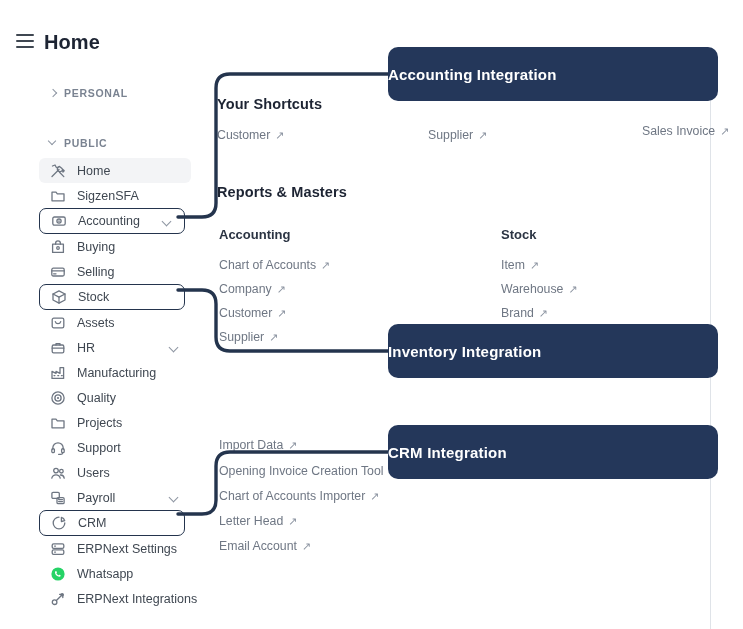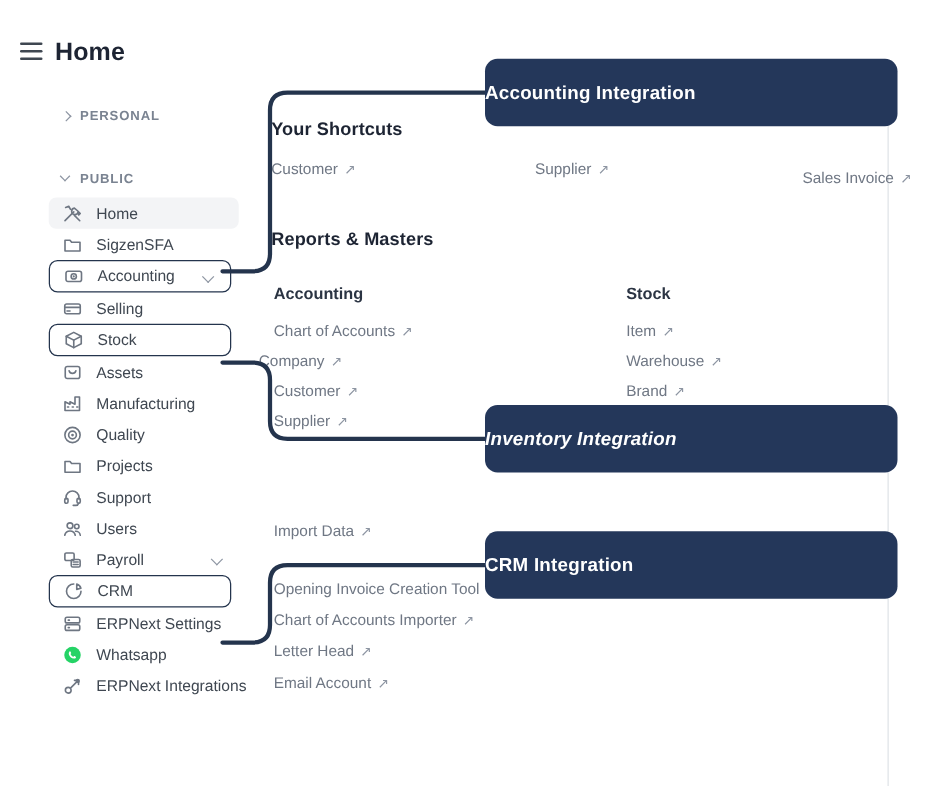--- a/index.html
+++ b/index.html
@@ -161,20 +161,30 @@
               <circle fill="none" stroke="currentColor" stroke-width="1.3" stroke-linecap="round" stroke-linejoin="round" cx="8" cy="8.1" r="2.1"></circle>
               <circle cx="8" cy="8.1" r=".85" fill="currentColor"></circle>
             </svg>
           </span>
           <span class="lbl">Accounting</span>
           <span class="caret"></span>
         </div>
         <div class="sb-item">
           <span class="ico">
             <svg width="16" height="16" viewBox="0 0 16 16">
+              <path fill="none" stroke="currentColor" stroke-width="1.3" stroke-linecap="round" stroke-linejoin="round" d="M2.6 5.2 h10.8 v8.2 H2.6z"></path>
+              <path fill="none" stroke="currentColor" stroke-width="1.3" stroke-linecap="round" stroke-linejoin="round" d="M5.6 5.2 V4.2 a2.4 2.4 0 0 1 4.8 0 v1"></path>
+              <circle fill="none" stroke="currentColor" stroke-width="1.3" stroke-linecap="round" stroke-linejoin="round" cx="8" cy="9" r="1.3"></circle>
+            </svg>
+          </span>
+          <span class="lbl">Buying</span>
+        </div>
+        <div class="sb-item">
+          <span class="ico">
+            <svg width="16" height="16" viewBox="0 0 16 16">
               <rect fill="none" stroke="currentColor" stroke-width="1.3" stroke-linecap="round" stroke-linejoin="round" x="1.8" y="4.2" width="12.4" height="7.8" rx="1.5"></rect>
               <path fill="none" stroke="currentColor" stroke-width="1.3" stroke-linecap="round" stroke-linejoin="round" d="M1.8 6.9 h12.4"></path>
               <path fill="none" stroke="currentColor" stroke-width="1.3" stroke-linecap="round" stroke-linejoin="round" d="M3.6 9.8 h2.4"></path>
             </svg>
           </span>
           <span class="lbl">Selling</span>
         </div>
         <div class="sb-item outlined">
           <span class="ico">
             <svg width="16" height="16" viewBox="0 0 16 16">
@@ -186,20 +196,31 @@
           <span class="lbl">Stock</span>
         </div>
         <div class="sb-item">
           <span class="ico">
             <svg width="16" height="16" viewBox="0 0 16 16">
               <rect fill="none" stroke="currentColor" stroke-width="1.3" stroke-linecap="round" stroke-linejoin="round" x="2.2" y="3.2" width="11.6" height="9.6" rx="1.6"></rect>
               <path fill="none" stroke="currentColor" stroke-width="1.3" stroke-linecap="round" stroke-linejoin="round" d="M5.3 6.6 a2.8 2.8 0 0 0 5.4 0"></path>
             </svg>
           </span>
           <span class="lbl">Assets</span>
+        </div>
+        <div class="sb-item">
+          <span class="ico">
+            <svg width="16" height="16" viewBox="0 0 16 16">
+              <rect fill="none" stroke="currentColor" stroke-width="1.3" stroke-linecap="round" stroke-linejoin="round" x="2.2" y="5" width="11.6" height="7.8" rx="1.4"></rect>
+              <path fill="none" stroke="currentColor" stroke-width="1.3" stroke-linecap="round" stroke-linejoin="round" d="M6 5 V3.6 h4 V5"></path>
+              <path fill="none" stroke="currentColor" stroke-width="1.3" stroke-linecap="round" stroke-linejoin="round" d="M2.2 8.2 h11.6"></path>
+            </svg>
+          </span>
+          <span class="lbl">HR</span>
+          <span class="caret"></span>
         </div>
         <div class="sb-item">
           <span class="ico">
             <svg width="16" height="16" viewBox="0 0 16 16">
               <path fill="none" stroke="currentColor" stroke-width="1.3" stroke-linecap="round" stroke-linejoin="round" d="M2 13.4 V6.4 L6 8.4 V6.4 L10 8.4 V2.6 h3.6 v10.8z"></path>
               <path fill="none" stroke="currentColor" stroke-width="1.3" stroke-linecap="round" stroke-linejoin="round" d="M4 10.6 h.9 M7.8 10.6 h.9 M11.4 10.6 h.9"></path>
             </svg>
           </span>
           <span class="lbl">Manufacturing</span>
         </div>
@@ -299,52 +320,52 @@
   <div class="main">
 
     <div class="sec-title" style="left:18px; top:24px;">Your Shortcuts</div>
 
     <div class="link" style="left:18px; top:56px;">
       <span>Customer</span><span class="arr">↗</span>
     </div>
     <div class="link" style="left:229px; top:56px;">
       <span>Supplier</span><span class="arr">↗</span>
     </div>
-    <div class="link" style="left:443px; top:63px;text-align:right;">
+    <div class="link" style="left:443px; top:52px;text-align:right;">
       <span>Sales Invoice</span><span class="arr">↗</span>
     </div>
 
     <div class="sec-title" style="left:18px; top:112px;">Reports &amp; Masters</div>
 
     <div class="sub-title" style="left:20px; top:155px;">Accounting</div>
     <div class="link" style="left:20px; top:186px;">
       <span>Chart of Accounts</span><span class="arr">↗</span>
     </div>
-    <div class="link" style="left:8px; top:210px;">
+    <div class="link" style="left:20px; top:210px;">
       <span>Company</span><span class="arr">↗</span>
     </div>
     <div class="link" style="left:20px; top:234px;">
       <span>Customer</span><span class="arr">↗</span>
     </div>
     <div class="link" style="left:20px; top:258px;">
       <span>Supplier</span><span class="arr">↗</span>
     </div>
 
     <div class="sub-title" style="left:302px; top:155px;">Stock</div>
     <div class="link" style="left:302px; top:186px;">
       <span>Item</span><span class="arr">↗</span>
     </div>
     <div class="link" style="left:302px; top:210px;">
       <span>Warehouse</span><span class="arr">↗</span>
     </div>
     <div class="link" style="left:302px; top:234px;">
       <span>Brand</span><span class="arr">↗</span>
     </div>
 
-    <div class="link" style="left:20px; top:346px;text-align:right;">
+    <div class="link" style="left:20px; top:366px;text-align:right;">
       <span>Import Data</span><span class="arr">↗</span>
     </div>
     <div class="link" style="left:20px; top:392px;">
       <span>Opening Invoice Creation Tool</span><span class="arr">↗</span>
     </div>
     <div class="link" style="left:20px; top:417px;">
       <span>Chart of Accounts Importer</span><span class="arr">↗</span>
     </div>
     <div class="link" style="left:20px; top:442px;text-align:center;">
       <span>Letter Head</span><span class="arr">↗</span>
@@ -359,20 +380,20 @@
     <path d="M178,201 L202,201 Q216,201 216,187 L216,72 Q216,58 230,58 L390,58" fill="none" stroke="#24344d" stroke-width="3.4" stroke-linecap="round"></path>
 
     <path d="M178,274 L202,274 Q216,274 216,288 L216,321 Q216,335 230,335 L390,335" fill="none" stroke="#24344d" stroke-width="3.4" stroke-linecap="round"></path>
 
     <path d="M178,498 L202,498 Q216,498 216,484 L216,450 Q216,436 230,436 L390,436" fill="none" stroke="#24344d" stroke-width="3.4" stroke-linecap="round"></path>
   </svg>
 
   <div class="callout" style="left:388px; top:31px; width:330px; height:54px;">
     <span>Accounting Integration</span>
   </div>
-  <div class="callout" style="left:388px; top:308px; width:330px; height:54px;font-style:italic;">
+  <div class="callout" style="left:388px; top:308px; width:330px; height:54px;">
     <span>Inventory Integration</span>
   </div>
   <div class="callout" style="left:388px; top:409px; width:330px; height:54px;">
     <span>CRM Integration</span>
   </div>
 
 </div>
 
 </body></html>

